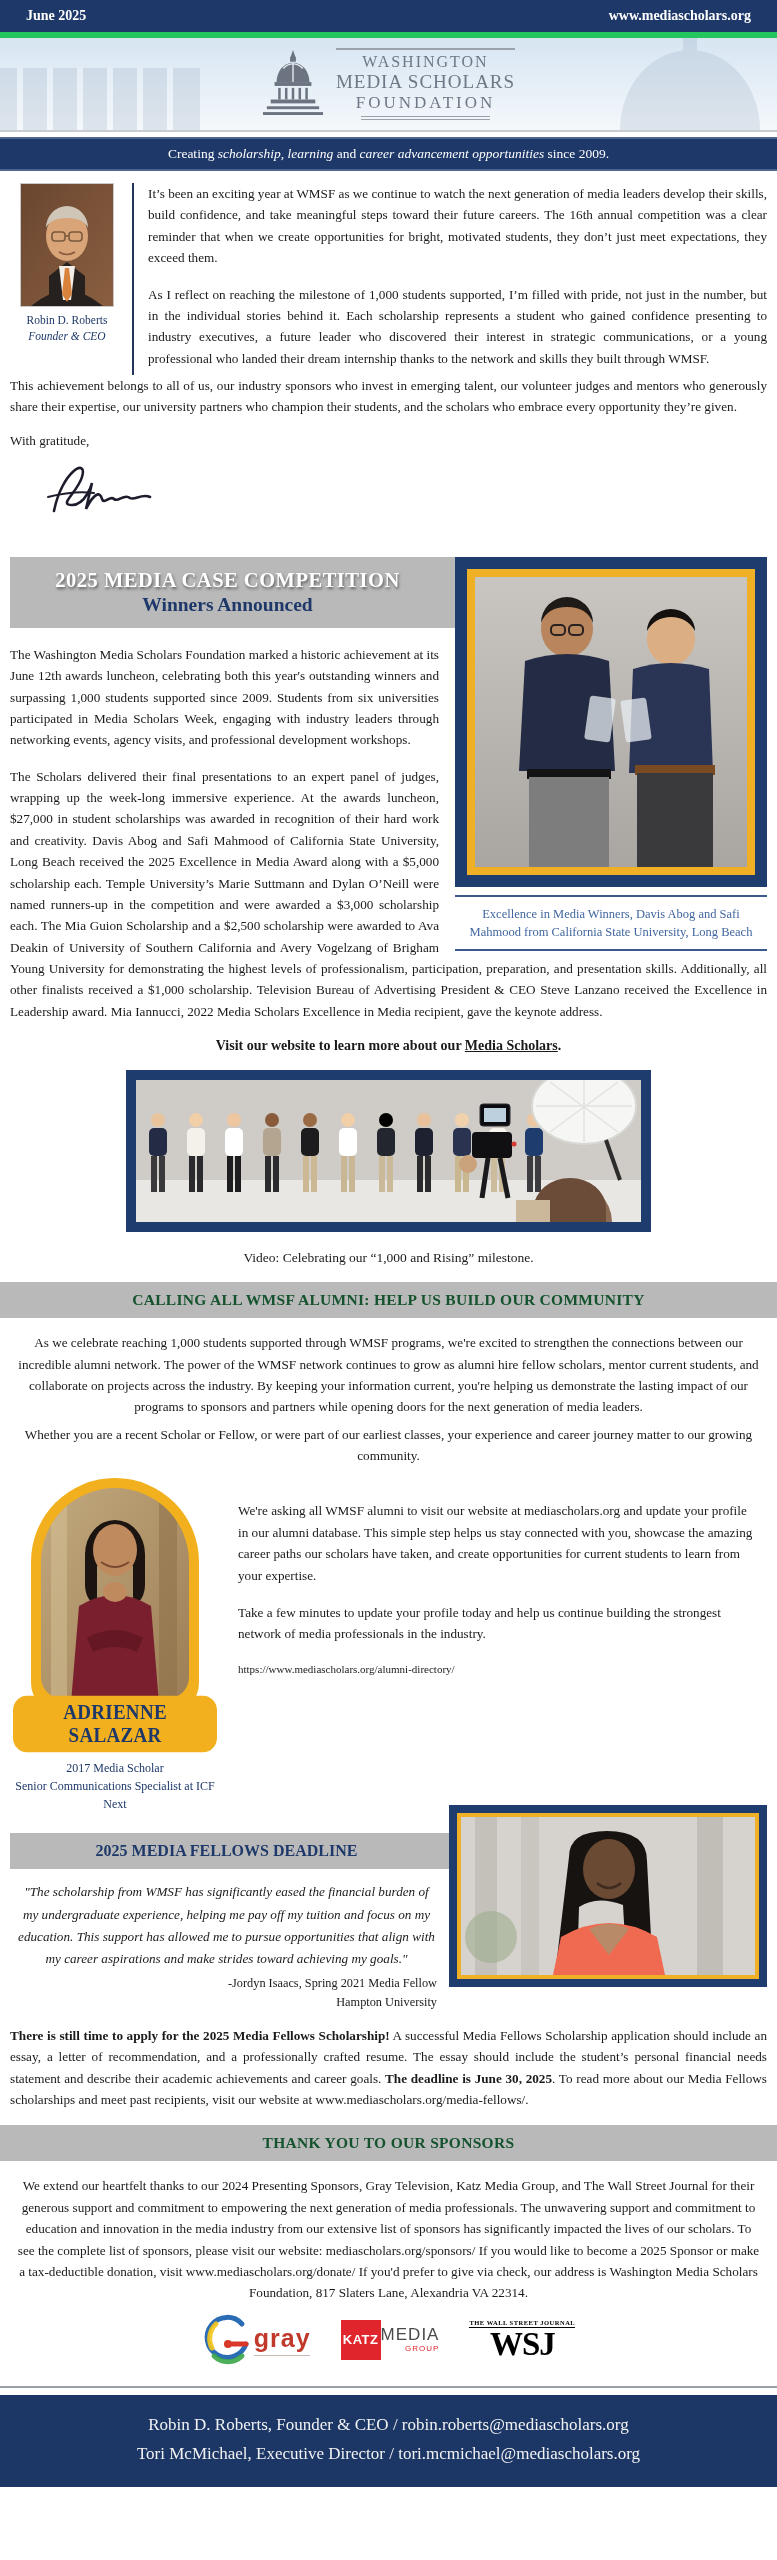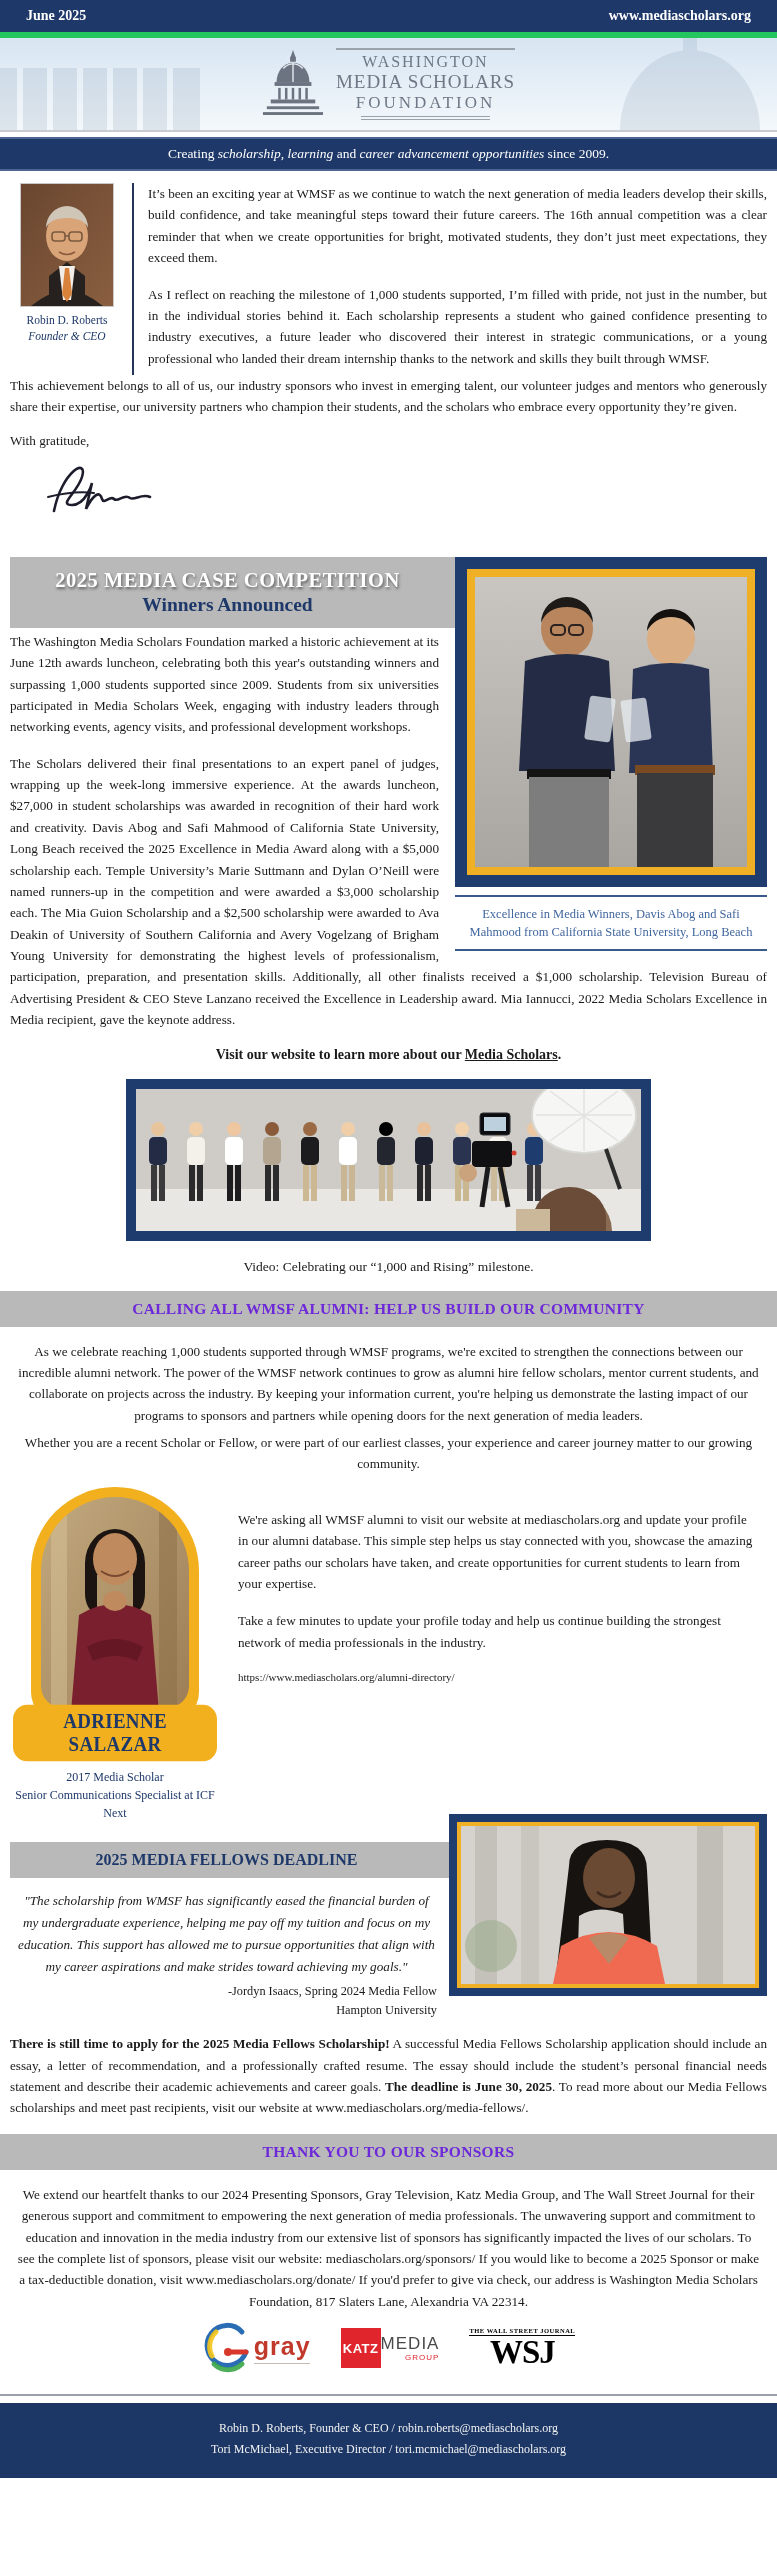--- a/index.html
+++ b/index.html
@@ -37,25 +37,25 @@
   .ceo-caption{color:#1d3869;font-size:11.5px;line-height:1.35;margin-top:6px;}
   .ceo-caption .l2{font-style:italic;}
   .letter-text{flex:1;border-left:2px solid #24355a;margin-left:12px;padding-left:14px;}
   p.just{text-align:justify;font-size:13.2px;line-height:1.62;margin:0 0 15px;}
   .letter-wide{margin-top:4px;}
   .closing{font-size:13.2px;margin:4px 0 2px;}
   .signature{margin:2px 0 0 34px;}
 
   
   .band{background:#b9b9b9;text-align:center;}
-  .band-case{width:458px;padding:11px 6px;margin:0 0 3px;}
+  .band-case{width:458px;padding:11px 6px;margin:0 0 16px;}
   .band-title{color:#fff;font-weight:bold;font-size:20.5px;letter-spacing:.5px;
               text-shadow:1px 2px 3px rgba(0,0,0,.5);line-height:1.25;}
   .band-sub{color:#1d3869;font-weight:bold;font-size:19.5px;line-height:1.2;}
-  .band-wide{padding:9px 6px;color:#6d28d9;font-weight:bold;font-size:15.5px;letter-spacing:.3px;margin:14px 0 0;}
+  .band-wide{padding:9px 6px;color:#14532d;font-weight:bold;font-size:15.5px;letter-spacing:.3px;margin:14px 0 0;}
   .band-fellows{width:455px;padding:9px 6px;color:#1d3869;font-weight:bold;font-size:16px;margin:0 0 10px;}
 
   
   .frame-navy{border:12px solid #1e3c6e;background:#1e3c6e;}
   .frame-gold{border:8px solid #f0b025;}
   .frame-navy-sm{border:8px solid #1e3c6e;background:#1e3c6e;}
   .frame-gold-sm{border:4px solid #f0b025;}
   .frame-navy svg,.frame-navy-sm svg{display:block;}
 
   .winners-float{float:right;width:312px;margin:0 0 4px 16px;}
@@ -104,21 +104,21 @@
             font-family:"Liberation Sans",sans-serif;font-weight:bold;font-size:13px;letter-spacing:.5px;}
   .katz-right{line-height:1;}
   .katz-media{font-family:"Liberation Sans",sans-serif;color:#4a4a4a;font-size:17px;letter-spacing:1px;}
   .katz-group{font-family:"Liberation Sans",sans-serif;color:#e0252c;font-size:8px;font-weight:normal;text-align:right;letter-spacing:1px;margin-top:2px;}
   .wsj{ text-align:center;color:#000;}
   .wsj-small{font-size:6.5px;font-weight:bold;letter-spacing:.5px;border-bottom:1px solid #000;padding-bottom:1px;}
   .wsj-big{font-size:33px;font-weight:bold;letter-spacing:-1px;line-height:1;}
 
   
   .prefooter{border-top:2px solid #9aa0a8;margin-top:8px;}
-  .footer{margin-top:7px;background:#1c3766;color:#f2f2f2;text-align:center;padding:15px 4px 18px;font-size:12px;line-height:1.75;}
+  .footer{margin-top:7px;background:#1c3766;color:#f2f2f2;text-align:center;padding:15px 4px 18px;font-size:17px;line-height:1.75;}
 </style>
 </head>
 <body>
 
 <div class="page">
 
   <div class="topbar">
     <span>June 2025</span>
     <span class="url">www.mediascholars.org</span>
   </div>
@@ -428,21 +428,21 @@
             <path d="M136 66 q12 10 24 0" stroke="#3e2a1e" stroke-width="2.5" fill="none"></path>
             <path d="M100 120 q48 -28 96 0 l8 38 h-112 z" fill="#ef6a50"></path>
             <path d="M128 112 l20 26 20 -26 q-20 -10 -40 0 z" fill="#b98a68"></path>
           </svg>
         </div>
       </div>
     </div>
     <div class="band band-fellows">2025 MEDIA FELLOWS DEADLINE</div>
     <div class="quote">"The scholarship from WMSF has significantly eased the financial burden of my undergraduate experience, helping me pay off my tuition and focus on my education. This support has allowed me to pursue opportunities that align with my career aspirations and make strides toward achieving my goals."</div>
     <div class="attrib">
-      <div>-Jordyn Isaacs, Spring 2024 Media Fellow</div>
+      <div>-Jordyn Isaacs, Spring 2021 Media Fellow</div>
       <div>Hampton University</div>
     </div>
     <p class="just fellows-para">
       <span class="b">There is still time to apply for the 2025 Media Fellows Scholarship!</span><span> A successful Media Fellows Scholarship application should include an essay, a letter of recommendation, and a professionally crafted resume. The essay should include the student’s personal financial needs statement and describe their academic achievements and career goals. </span><span class="b">The deadline is June 30, 2025</span><span>. To read more about our Media Fellows scholarships and meet past recipients, visit our website at www.mediascholars.org/media-fellows/.</span>
     </p>
   </section>
 
   <section class="sponsors">
     <div class="band band-wide" style="margin-top:4px;">THANK YOU TO OUR SPONSORS</div>
     <p class="center">We extend our heartfelt thanks to our 2024 Presenting Sponsors, Gray Television, Katz Media Group, and The Wall Street Journal for their generous support and commitment to empowering the next generation of media professionals. The unwavering support and commitment to education and innovation in the media industry from our extensive list of sponsors has significantly impacted the lives of our scholars. To see the complete list of sponsors, please visit our website: mediascholars.org/sponsors/ If you would like to become a 2025 Sponsor or make a tax-deductible donation, visit www.mediascholars.org/donate/ If you'd prefer to give via check, our address is Washington Media Scholars Foundation, 817 Slaters Lane, Alexandria VA 22314.</p>

